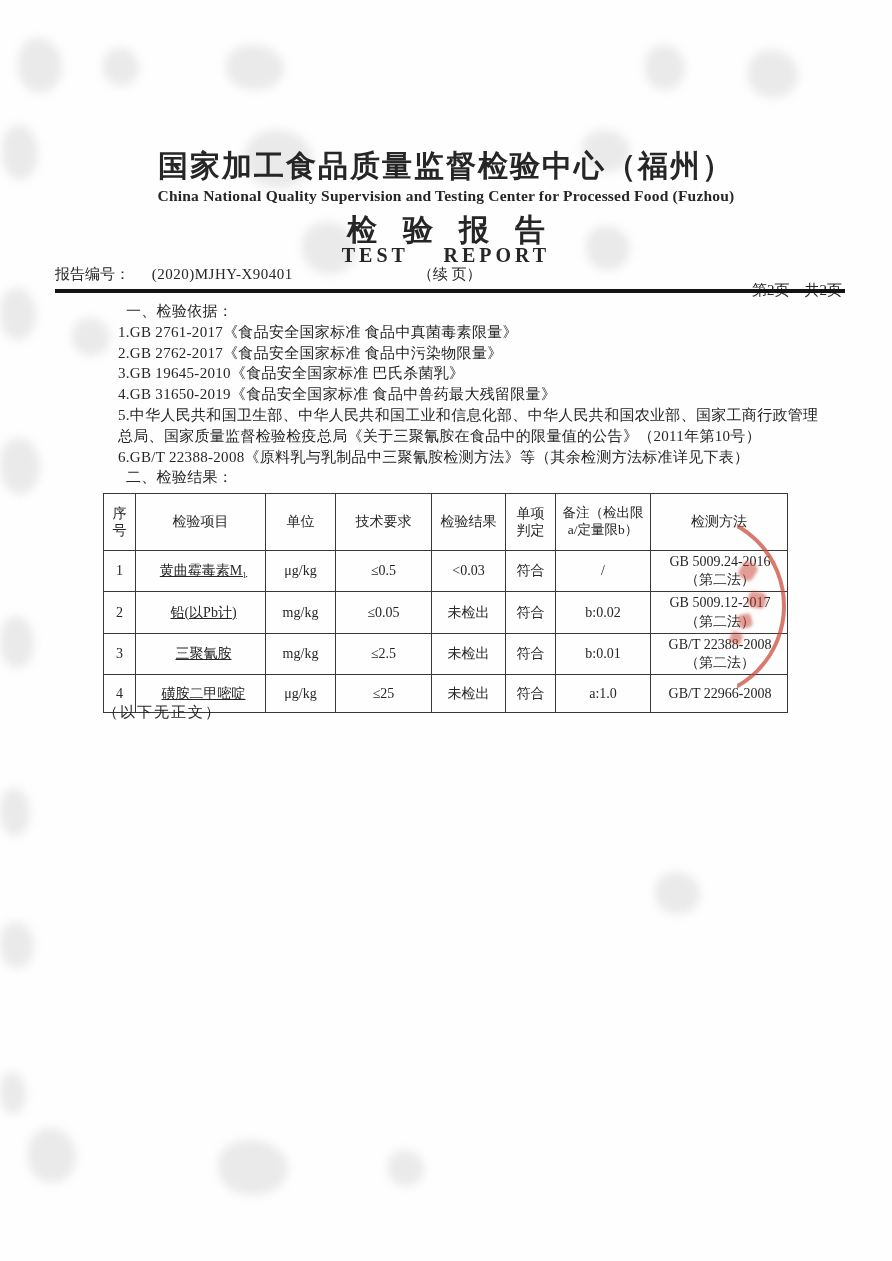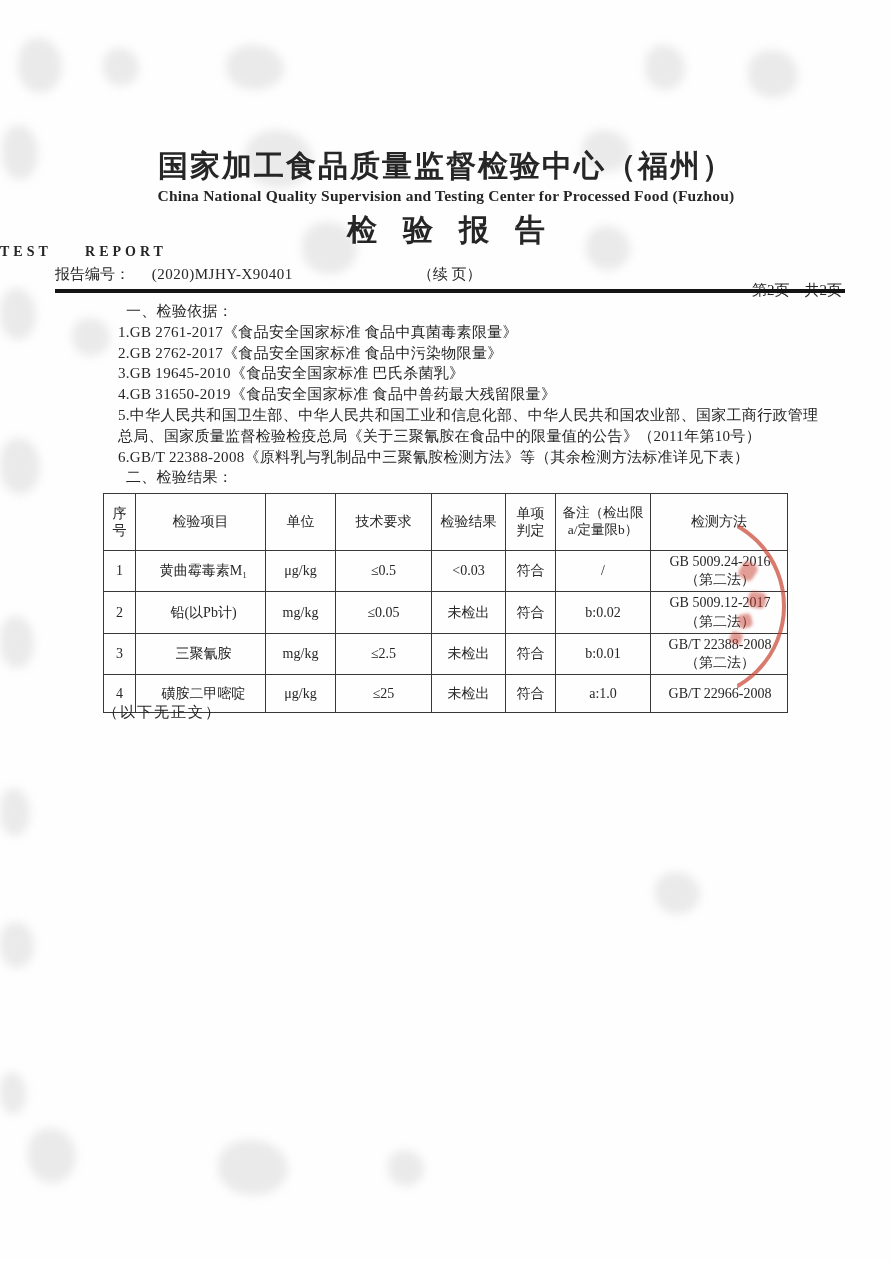--- a/index.html
+++ b/index.html
@@ -49,22 +49,22 @@
     text-align: center;
     font-size: 30px;
     font-weight: bold;
     letter-spacing: 26px;
     text-indent: 26px;
     white-space: nowrap;
   }
   .report-en {
     position: absolute;
     top: 244px; left: 0; width: 100%;
-    text-align: left;
-    font-size: 14px;
+    text-align: center;
+    font-size: 20px;
     font-weight: bold;
     letter-spacing: 4px;
     word-spacing: 26px;
     white-space: nowrap;
   }
   .meta-row {
     position: absolute;
     top: 265px; left: 55px; right: 48px;
     height: 22px;
     font-size: 15px;
@@ -108,21 +108,21 @@
     padding: 2px 4px;
     overflow: hidden;
   }
   .results-table thead tr { height: 57px; }
   .results-table tbody tr { height: 38px; }
   .results-table th {
     font-weight: normal;
     line-height: 1.25;
   }
   .th-remark { font-size: 13.5px; }
-  .col-item-cell { text-align: center; padding-left: 10px !important; }
+  .col-item-cell { text-align: center; padding-left: 10px !important; text-decoration: underline; }
   .col-method-cell {
     text-align: center;
     padding-left: 6px !important;
     line-height: 1.3;
   }
   .end-note {
     position: absolute;
     top: 703px; left: 103px; width: 684px;
     font-size: 15px;
     letter-spacing: 2px;

